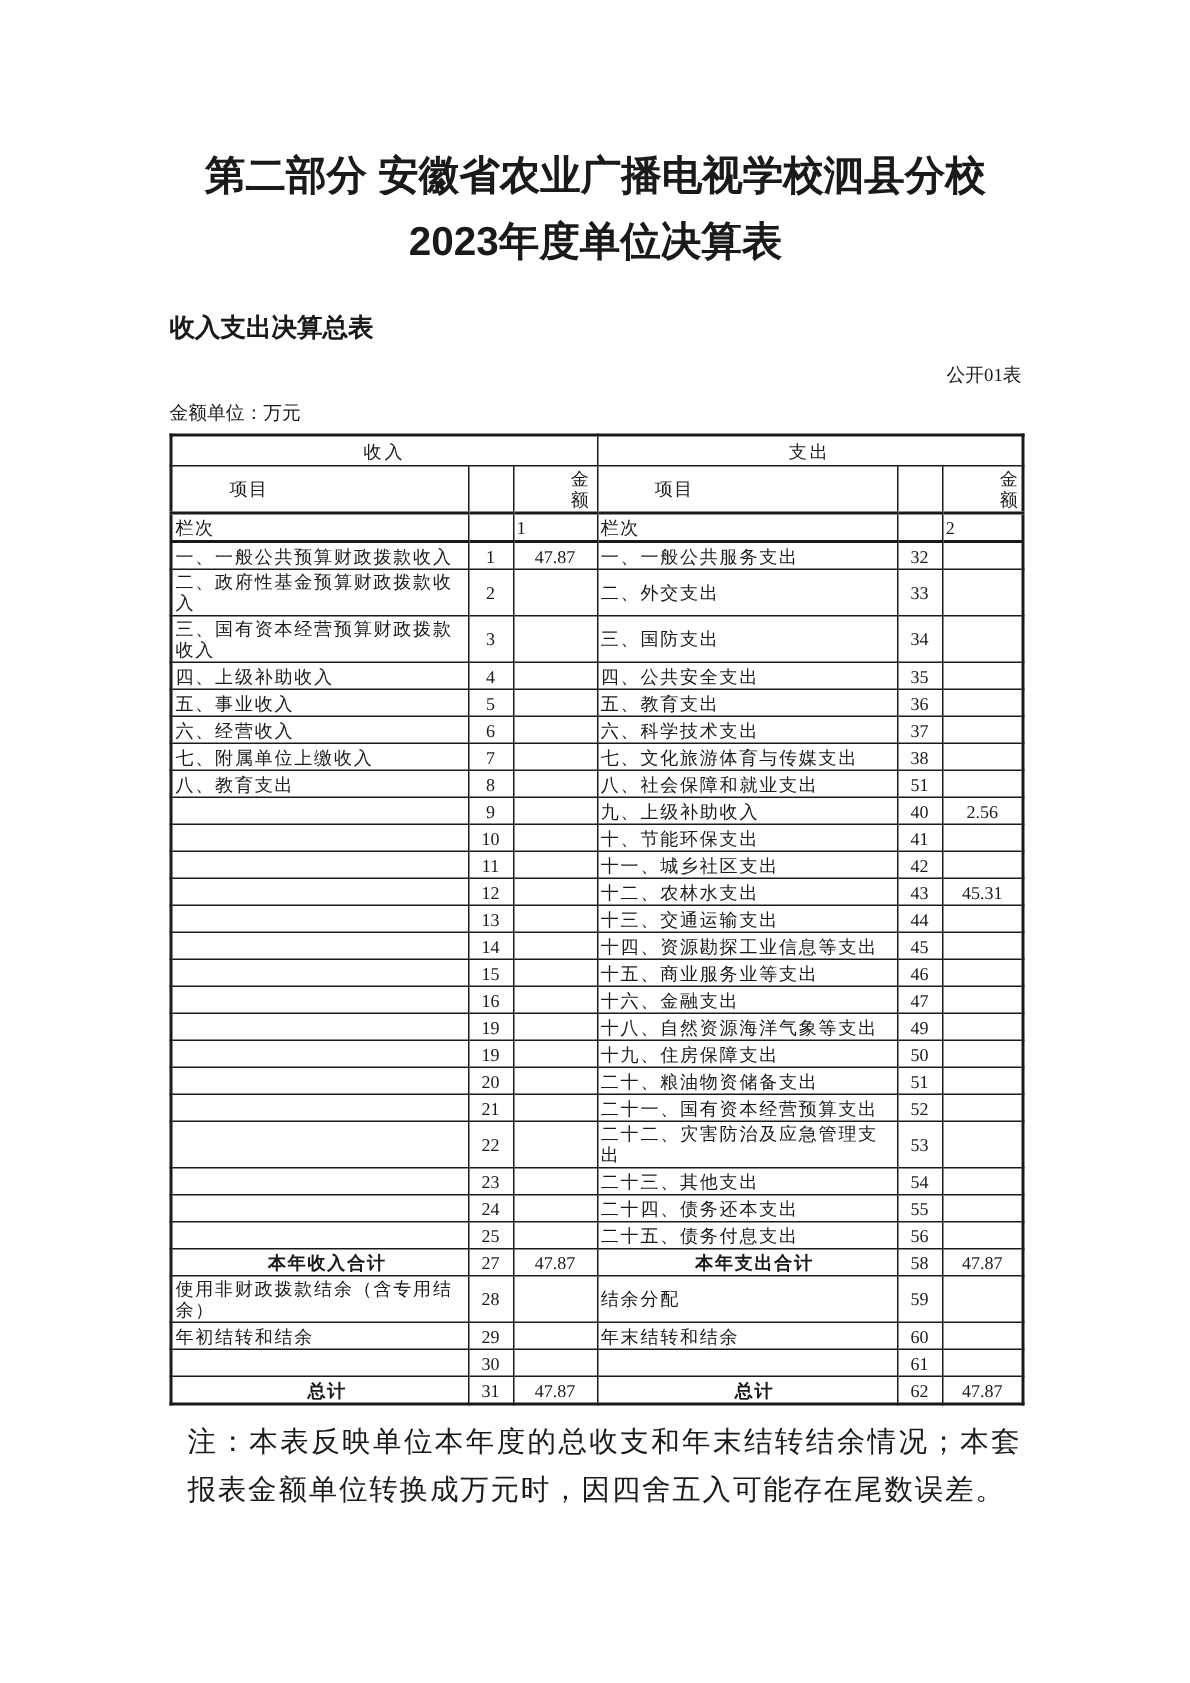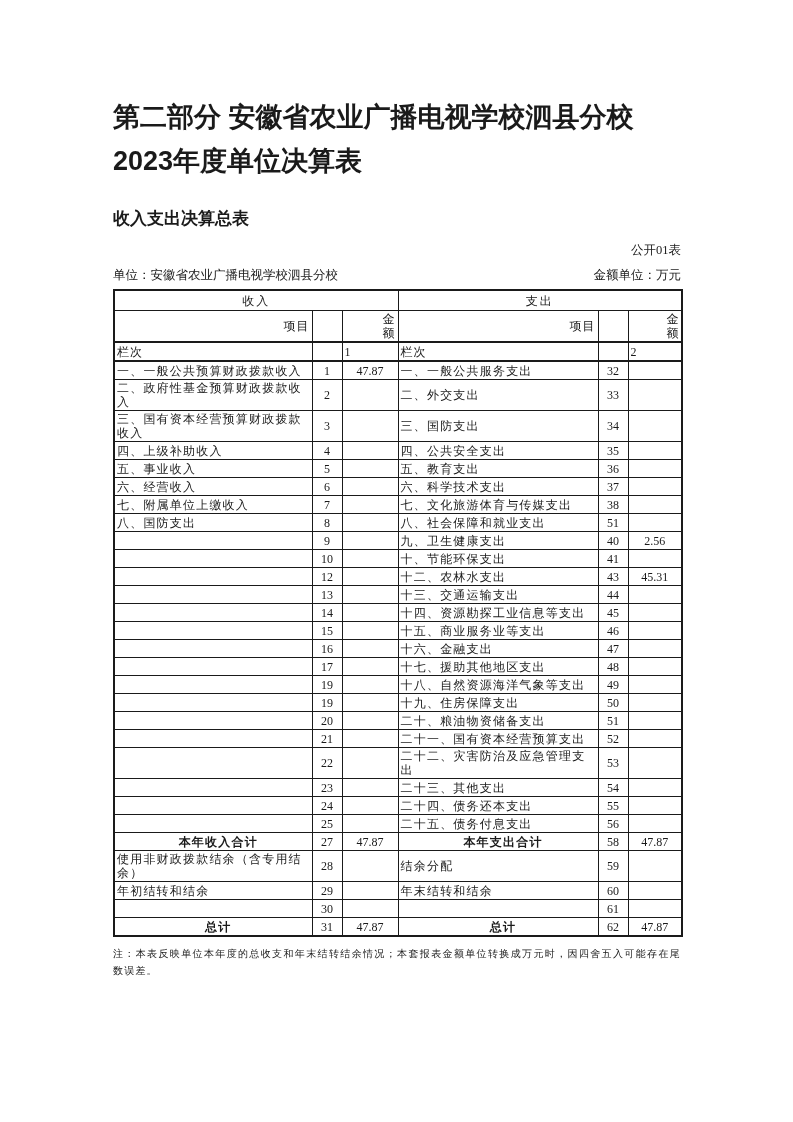--- a/index.html
+++ b/index.html
@@ -7,21 +7,21 @@
     width: 793px; height: 1122px;
     font-family: "Liberation Serif", serif;
     color: #1a1a1a;
     position: relative;
   }
   .page { padding: 96px 112px 0 113px; }
 
   .main-title {
     font-family: "Liberation Sans", sans-serif;
     font-size: 27px; font-weight: bold;
-    text-align: left; line-height: 1.62;
+    text-align: center; line-height: 1.62;
     margin: 0 0 24px 0;
   }
   .sub-title {
     font-family: "Liberation Sans", sans-serif;
     font-size: 17px; font-weight: bold;
     text-align: left; margin: 0 0 12px 0;
   }
   .table-code { text-align: right; font-size: 12.5px; margin-bottom: 8px; }
   .meta-row {
     display: flex; justify-content: space-between;
@@ -38,50 +38,49 @@
   table.acct th, table.acct td {
     border: 1px solid #1a1a1a;
     padding: 1px 2px;
     height: 15px;
     line-height: 14px;
     font-weight: normal;
     vertical-align: middle;
     overflow: hidden;
   }
   tr.sec-row th { height: 17px; text-align: center; letter-spacing: 2px; }
-  tr.cols-row th { height: 26px; text-align: right; border-bottom-width: 2px; letter-spacing: 1px; padding-left: 38px; }
+  tr.cols-row th { height: 26px; text-align: left; border-bottom-width: 2px; letter-spacing: 1px; padding-left: 38px; }
   tr.lanci-row td { text-align: left; border-bottom-width: 2px; letter-spacing: 1px; }
   .vstack {
     display: inline-block; width: 1em;
     word-break: break-all; line-height: 13px;
     letter-spacing: 0;
   }
   td.item { text-align: left; letter-spacing: 1.2px; word-break: break-all; }
   td.num, td.amt { text-align: center; letter-spacing: 0; }
   tr.total-row td.item { text-align: center; font-weight: bold; padding-left: 12px; }
 
   .note {
-    font-size: 10px; line-height: 1.65;
+    font-size: 19px; line-height: 1.65;
     letter-spacing: 1.2px; text-align: justify;
-    margin: 9px 0 0 0;
+    margin: 9px 0 0 12px;
   }
 </style>
 </head>
 <body>
 
 <div class="page">
 
   <h1 class="main-title">第二部分 安徽省农业广播电视学校泗县分校2023年度单位决算表</h1>
 
   <h2 class="sub-title">收入支出决算总表</h2>
 
   <div class="table-code">公开01表</div>
 
   <div class="meta-row">
-    <span>单位：安徽省农业广播电视学校泗县分校</span>
     <span>金额单位：万元</span>
   </div>
 
   <table class="acct">
     <colgroup>
       <col style="width:198px">
         <col style="width:30px">
         <col style="width:56px">
       <col style="width:200px">
         <col style="width:30px">
@@ -160,41 +159,49 @@
         </tr>
         <tr>
           <td class="item">七、附属单位上缴收入</td>
           <td class="num">7</td>
           <td class="amt"></td>
           <td class="item">七、文化旅游体育与传媒支出</td>
           <td class="num">38</td>
           <td class="amt"></td>
         </tr>
         <tr>
-          <td class="item">八、国防支出</td>
+          <td class="item">八、教育支出</td>
           <td class="num">8</td>
           <td class="amt"></td>
           <td class="item">八、社会保障和就业支出</td>
           <td class="num">51</td>
           <td class="amt"></td>
         </tr>
         <tr>
           <td class="item"></td>
           <td class="num">9</td>
           <td class="amt"></td>
-          <td class="item">九、卫生健康支出</td>
+          <td class="item">九、上级补助收入</td>
           <td class="num">40</td>
           <td class="amt">2.56</td>
         </tr>
         <tr>
           <td class="item"></td>
           <td class="num">10</td>
           <td class="amt"></td>
           <td class="item">十、节能环保支出</td>
           <td class="num">41</td>
+          <td class="amt"></td>
+        </tr>
+        <tr>
+          <td class="item"></td>
+          <td class="num">11</td>
+          <td class="amt"></td>
+          <td class="item">十一、城乡社区支出</td>
+          <td class="num">42</td>
           <td class="amt"></td>
         </tr>
         <tr>
           <td class="item"></td>
           <td class="num">12</td>
           <td class="amt"></td>
           <td class="item">十二、农林水支出</td>
           <td class="num">43</td>
           <td class="amt">45.31</td>
         </tr>
@@ -225,28 +232,20 @@
         <tr>
           <td class="item"></td>
           <td class="num">16</td>
           <td class="amt"></td>
           <td class="item">十六、金融支出</td>
           <td class="num">47</td>
           <td class="amt"></td>
         </tr>
         <tr>
           <td class="item"></td>
-          <td class="num">17</td>
-          <td class="amt"></td>
-          <td class="item">十七、援助其他地区支出</td>
-          <td class="num">48</td>
-          <td class="amt"></td>
-        </tr>
-        <tr>
-          <td class="item"></td>
           <td class="num">19</td>
           <td class="amt"></td>
           <td class="item">十八、自然资源海洋气象等支出</td>
           <td class="num">49</td>
           <td class="amt"></td>
         </tr>
         <tr>
           <td class="item"></td>
           <td class="num">19</td>
           <td class="amt"></td>

